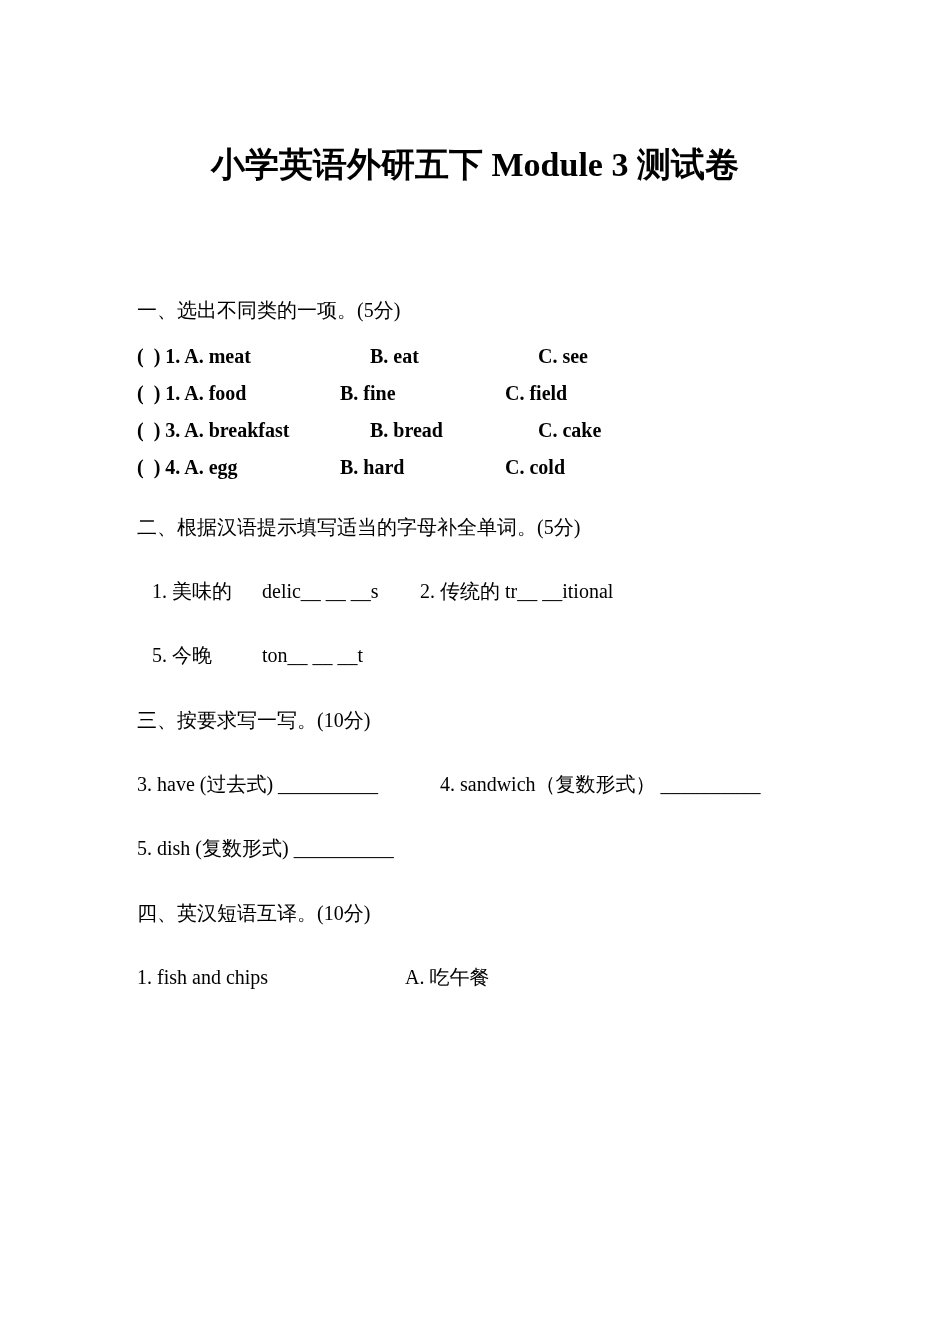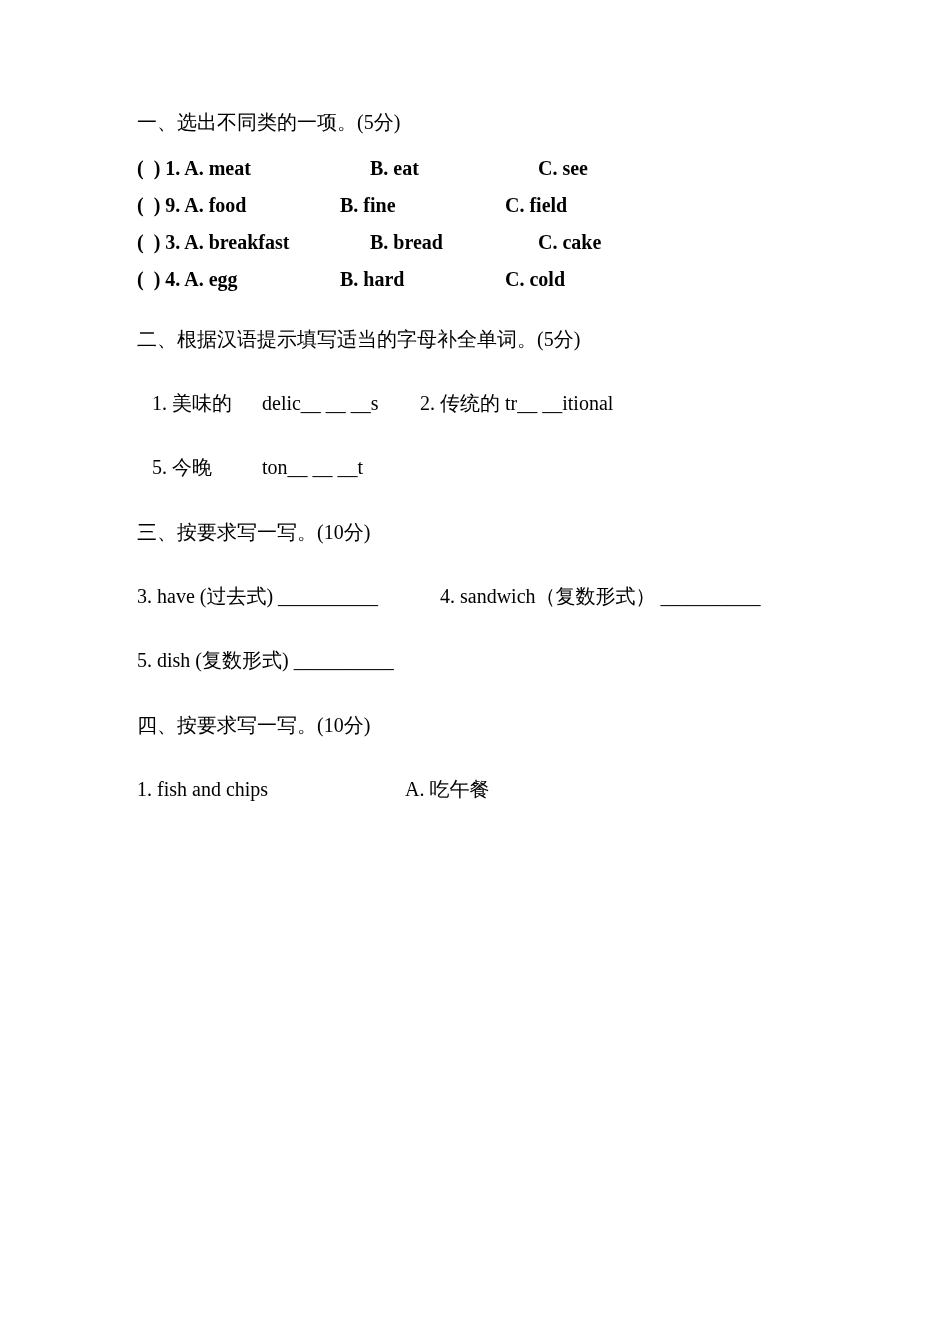--- a/index.html
+++ b/index.html
@@ -48,30 +48,31 @@
   .ln { margin-top: 36px; line-height: 28px; font-size: 20px; }
   .s2-first { display: inline-block; width: 268px; margin-left: 15px; }
   .s2-label { display: inline-block; width: 110px; }
   .s3-first { display: inline-block; width: 303px; }
   .s4-first { display: inline-block; width: 268px; }
 </style>
 </head>
 <body>
 
 <div class="page">
+  <h1 class="title">小学英语外研五下 Module 3 测试卷</h1>
 
   <div class="content">
 
     <div class="heading" id="s1-heading">一、选出不同类的一项。(5分)</div>
     <div class="s1-rows">
       <div class="s1-row wide">
         <span class="c1">(  ) 1. A. meat</span><span class="c2">B. eat</span><span class="c3">C. see</span>
       </div>
       <div class="s1-row">
-        <span class="c1">(  ) 9. A. food</span><span class="c2">B. fine</span><span class="c3">C. field</span>
+        <span class="c1">(  ) 1. A. food</span><span class="c2">B. fine</span><span class="c3">C. field</span>
       </div>
       <div class="s1-row wide">
         <span class="c1">(  ) 3. A. breakfast</span><span class="c2">B. bread</span><span class="c3">C. cake</span>
       </div>
       <div class="s1-row">
         <span class="c1">(  ) 4. A. egg</span><span class="c2">B. hard</span><span class="c3">C. cold</span>
       </div>
     </div>
 
     <div class="heading" id="s2-heading">二、根据汉语提示填写适当的字母补全单词。(5分)</div>
@@ -83,19 +84,19 @@
     </div>
 
     <div class="heading" id="s3-heading">三、按要求写一写。(10分)</div>
     <div class="ln">
       <span class="s3-first">3. have (过去式) __________</span><span>4. sandwich（复数形式） __________</span>
     </div>
     <div class="ln">
       <span class="s3-first">5. dish (复数形式) __________</span>
     </div>
 
-    <div class="heading" id="s4-heading">四、按要求写一写。(10分)</div>
+    <div class="heading" id="s4-heading">四、英汉短语互译。(10分)</div>
     <div class="ln">
       <span class="s4-first">1. fish and chips</span><span>A. 吃午餐</span>
     </div>
 
   </div>
 </div>
 
 </body></html>

